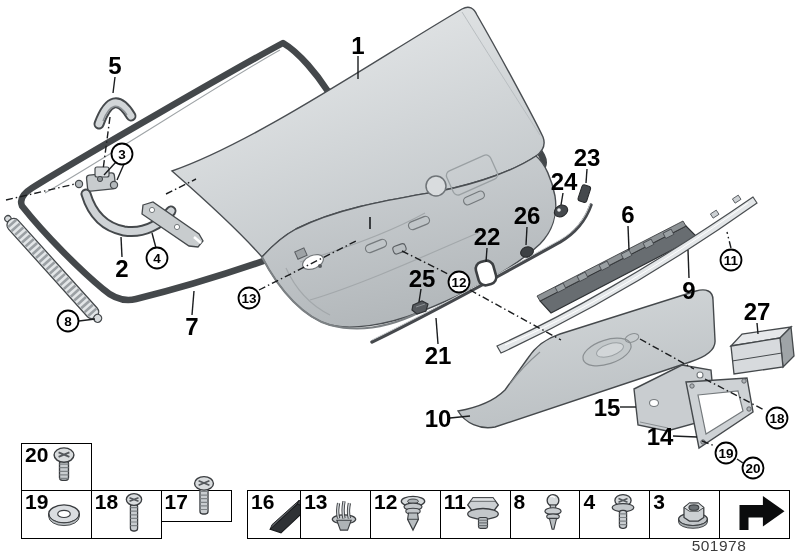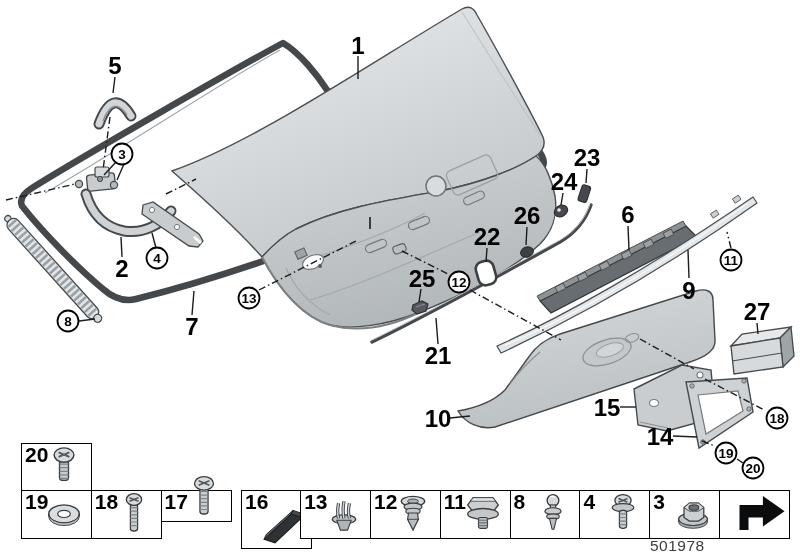--- a/index.html
+++ b/index.html
@@ -7,21 +7,21 @@
          font-family:"Liberation Sans",sans-serif;}
   svg text{user-select:none;}
   .plain-label{font-family:"Liberation Sans",sans-serif;font-weight:bold;font-size:24px;fill:#000;text-anchor:middle;}
   .circled-label{font-family:"Liberation Sans",sans-serif;font-weight:bold;font-size:13.5px;fill:#000;text-anchor:middle;}
   .callout-circle{fill:#fff;stroke:#000;stroke-width:1.8;}
   .pointer{stroke:#1b1d1f;stroke-width:1.4;}
   .leader{stroke:#1b1d1f;stroke-width:1.4;stroke-dasharray:7 3 1.5 3;}
   .cell{position:absolute;border:1.6px solid #000;background:#fff;box-sizing:border-box;}
   .cell-num{position:absolute;top:-1px;left:3px;font-weight:bold;font-size:21px;color:#000;line-height:1.1;}
   .cell-icon{position:absolute;right:0px;bottom:0px;}
-  #footer-code{position:absolute;left:650px;top:537px;width:138px;text-align:left;
+  #footer-code{position:absolute;left:650px;top:537px;width:138px;text-align:center;
                font-size:15.5px;color:#3c3c3c;letter-spacing:.5px;}
 </style>
 </head>
 <body>
 
 <div id="stage">
 <svg width="800" height="560" viewBox="0 0 800 560">
   <defs>
     <linearGradient id="lidGrad" x1="0" y1="0" x2="0.55" y2="1">
       <stop offset="0" stop-color="#eceeef"></stop>
@@ -292,21 +292,21 @@
       </div>
       <div class="cell" style="left: 160.6px; top: 489.8px; width: 71.4px; height: 32px;">
         <span class="cell-num">17</span>
         <span class="cell-icon"><svg width="54" height="42" viewBox="0 0 60 46">
             <rect x="25.5" y="14" width="9" height="29" rx="3" fill="#c9cdd0" stroke="#3a3d40" stroke-width="1.4"></rect>
             <path d="M25.5,18 h9 M25.5,22 h9 M25.5,26 h9 M25.5,30 h9 M25.5,34 h9 M25.5,38 h9" stroke="#7e8386" stroke-width="1.3"></path>
             <ellipse cx="30" cy="9" rx="10.5" ry="7.5" fill="#d9dcde" stroke="#3a3d40" stroke-width="1.5"></ellipse>
             <path d="M24,6 l12,5 M36,6 l-12,5" stroke="#55595d" stroke-width="1.9"></path>
           </svg></span>
       </div>
-      <div class="cell" style="left: 241px; top: 489.8px; width: 71.4px; height: 59px;">
+      <div class="cell" style="left: 247px; top: 489.8px; width: 71.4px; height: 49px;">
         <span class="cell-num">16</span>
         <span class="cell-icon"><svg width="54" height="42" viewBox="0 0 60 46">
             <polygon points="8,41 38,13 50,17 20,45" fill="#2f3235" stroke="#17191b" stroke-width="1.2"></polygon>
             <polygon points="8,41 10,36 40,9 38,13" fill="#5c6064" stroke="#17191b" stroke-width="1"></polygon>
             <polygon points="38,13 40,9 52,13 50,17" fill="#45484c" stroke="#17191b" stroke-width="1"></polygon>
           </svg></span>
       </div>
       <div class="cell" style="left: 300.2px; top: 489.8px; width: 71.4px; height: 49px;">
         <span class="cell-num">13</span>
         <span class="cell-icon"><svg width="54" height="42" viewBox="0 0 60 46">

